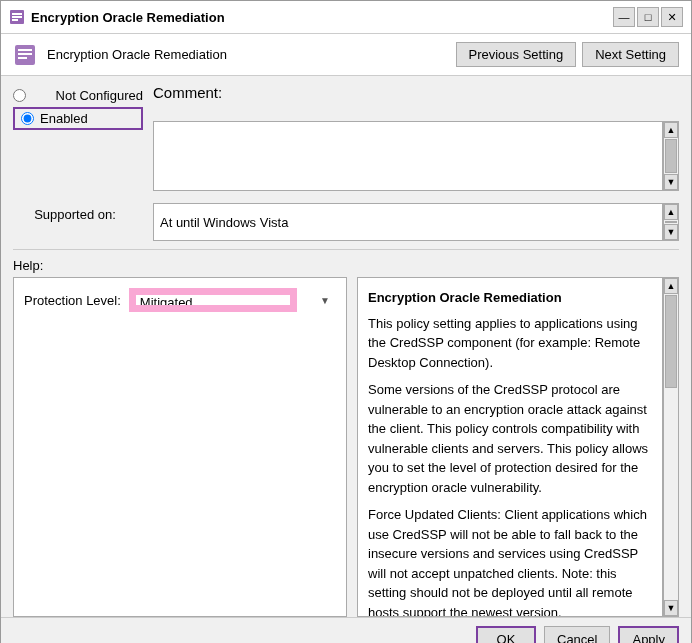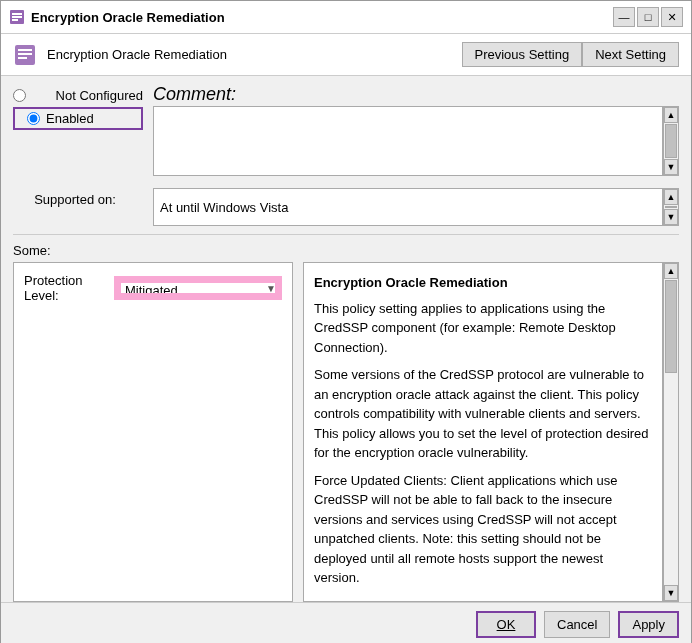--- a/index.html
+++ b/index.html
@@ -6,40 +6,40 @@
     body { background: #f0f0f0; display: flex; justify-content: center; align-items: center; min-height: 100vh; }
     .window { width: 692px; background: #f0f0f0; border: 1px solid #999; box-shadow: 2px 2px 8px rgba(0,0,0,0.3); }
     .title-bar { background: #fff; padding: 6px 8px; display: flex; align-items: center; gap: 6px; border-bottom: 1px solid #ccc; }
     .title-bar-icon { width: 16px; height: 16px; background: #7b3fa0; display: inline-block; }
     .title-bar-text { flex: 1; font-weight: 600; font-size: 13px; }
     .title-bar-controls { display: flex; gap: 2px; }
     .title-btn { width: 22px; height: 20px; border: 1px solid #aaa; background: #e1e1e1; cursor: pointer; font-size: 11px; display: flex; align-items: center; justify-content: center; }
     .header-row { background: #fff; padding: 8px 12px; display: flex; align-items: center; gap: 10px; border-bottom: 1px solid #ccc; }
     .header-icon { width: 24px; height: 24px; background: #7b3fa0; flex-shrink: 0; }
     .header-title { flex: 1; font-size: 13px; }
-    .header-buttons { display: flex; }
+    .header-buttons { display: flex; gap: 6px; }
     .btn { padding: 4px 12px; border: 1px solid #aaa; background: #e1e1e1; cursor: pointer; font-size: 13px; }
     .btn-accent { border: 2px solid #7b3fa0; }
     .top-section { display: flex; padding: 8px 12px; gap: 10px; }
     .radio-group { display: flex; flex-direction: column; gap: 4px; min-width: 130px; padding-top: 4px; }
     .radio-item { display: flex; align-items: center; gap: 6px; cursor: pointer; justify-content: space-between; }
     .radio-item input[type="radio"] { accent-color: #7b3fa0; margin: 0; }
-    .enabled-box { border: 2px solid #7b3fa0; padding: 2px 12px; display: flex; align-items: center; gap: 6px; }
+    .enabled-box { border: 2px solid #7b3fa0; padding: 2px 6px; display: flex; align-items: center; gap: 6px; }
     .comment-section { flex: 1; display: flex; flex-direction: column; }
-    .comment-label { font-size: 18px; margin-bottom: 1px; font-style: italic; }
+    .comment-label { font-size: 15px; margin-bottom: 20px; }
     .comment-textarea { flex: 1; height: 70px; border: 1px solid #aaa; background: #fff; resize: none; font-size: 12px; padding: 4px; }
     .supported-row { display: flex; padding: 4px 12px; align-items: flex-start; gap: 10px; }
     .supported-label { min-width: 130px; text-align: center; padding-right: 6px; padding-top: 4px; font-size: 13px; }
     .supported-box { flex: 1; border: 1px solid #aaa; background: #fff; padding: 4px 6px; font-size: 13px; display: flex; align-items: center; justify-content: space-between; }
     .divider { border: none; border-top: 1px solid #ccc; margin: 4px 12px; }
     .options-help-labels { display: flex; padding: 4px 12px; }
     .options-label { width: 300px; font-weight: normal; font-size: 13px; }
     .help-label { flex: 1; font-size: 13px; }
     .options-help-row { display: flex; padding: 0 12px; gap: 10px; height: 340px; }
-    .options-panel { width: 280px; border: 1px solid #aaa; background: #fff; padding: 10px; display: flex; flex-direction: column; gap: 8px; }
+    .options-panel { width: 334px; border: 1px solid #aaa; background: #fff; padding: 10px; display: flex; flex-direction: column; gap: 8px; }
     .protection-row { display: flex; align-items: center; gap: 8px; }
     .protection-label { font-size: 13px; }
     .protection-select { flex: 1; height: 24px; border: 7px solid #f9a8d4; background: #fff; font-size: 13px; padding: 0 4px; appearance: none; -webkit-appearance: none; padding-right: 20px; position: relative; }
     .select-wrapper { position: relative; flex: 1; }
     .select-wrapper::after { content: '▼'; position: absolute; right: 6px; top: 50%; transform: translateY(-50%); font-size: 10px; pointer-events: none; color: #555; }
     .help-panel { flex: 1; border: 1px solid #aaa; background: #fff; padding: 10px; overflow-y: hidden; font-size: 12.5px; line-height: 1.5; }
     .help-panel p { margin-bottom: 8px; }
     .footer { display: flex; justify-content: flex-end; gap: 8px; padding: 8px 12px; background: #f0f0f0; border-top: 1px solid #ccc; }
     .scrollbar { width: 16px; background: #e1e1e1; border-left: 1px solid #aaa; display: flex; flex-direction: column; }
     .scrollbar-top, .scrollbar-bottom { height: 16px; background: #e1e1e1; border: 1px solid #aaa; cursor: pointer; display: flex; align-items: center; justify-content: center; font-size: 9px; }
@@ -117,21 +117,21 @@
         <div class="scrollbar-top">▲</div>
         <div class="scrollbar-thumb"></div>
         <div class="scrollbar-bottom">▼</div>
       </div>
     </div>
   </div>
 
   <hr class="divider">
 
   <div class="options-help-labels">
-    <div class="help-label">Some:</div>
+    <div class="help-label">Help:</div>
   </div>
 
   <div class="options-help-row">
     <div class="options-panel">
       <div class="protection-row">
         <span class="protection-label">Protection Level:</span>
         <div class="select-wrapper">
           <select class="protection-select">
             <option value="force">Force Updated Clients</option>
             <option value="mitigated" selected="">Mitigated</option>

